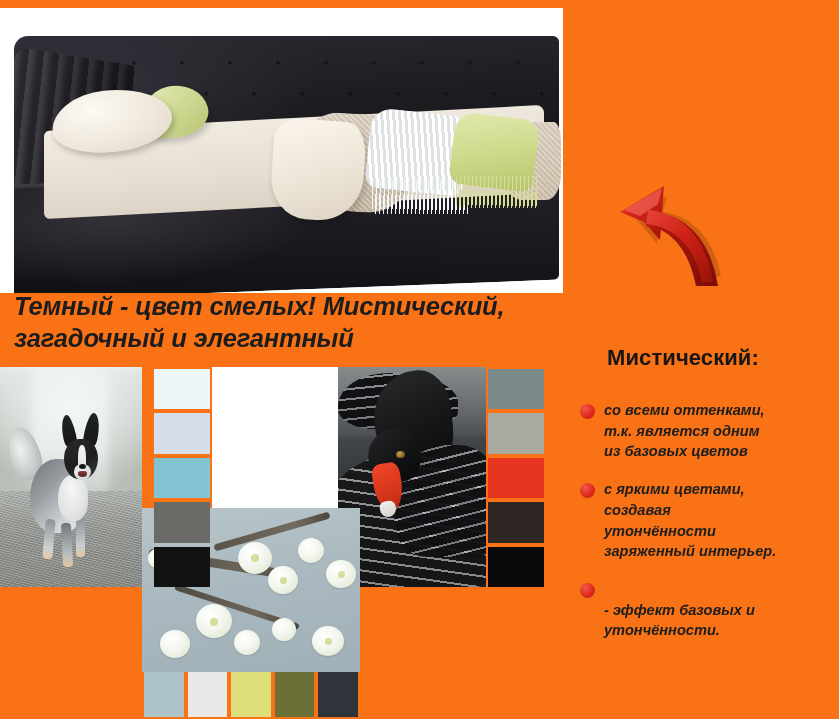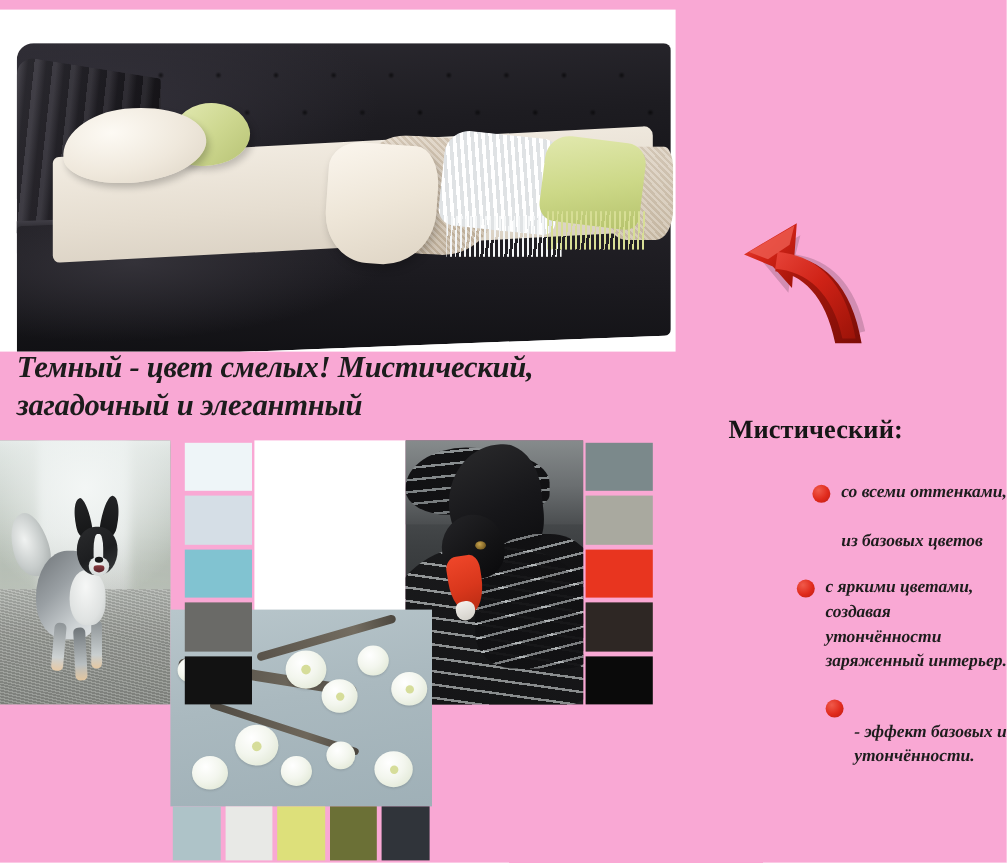--- a/index.html
+++ b/index.html
@@ -5,22 +5,21 @@
   * { box-sizing: border-box; margin: 0; padding: 0; }
   html, body {
     width: 839px; height: 719px;
     background: #ffffff;
     font-family: "Liberation Sans", sans-serif;
     overflow: hidden;
   }
   #stage {
     position: relative;
     width: 839px; height: 719px;
-    background: #f9a8d4;
-    font-family: Liberation Serif, serif;
+    background: #f97316;
   }
 
   
   .bed-photo {
     position: absolute;
     left: 0px; top: 8px;
     width: 563px; height: 285px;
     background: #ffffff;
     overflow: hidden;
   }
@@ -420,21 +419,20 @@
   }
   .bullets {
     position: absolute;
     left: 580px; top: 400px;
     width: 259px;
   }
   .bullet {
     display: flex;
     align-items: flex-start;
     margin-bottom: 17px;
-    justify-content: flex-end;
   }
   .dot {
     flex: 0 0 auto;
     width: 15px; height: 15px;
     border-radius: 50%;
     background: radial-gradient(circle at 34% 30%, #f05a4a 0%, #e02a1c 55%, #b81d12 100%);
     margin: 4px 9px 0 0;
   }
   .btext {
     font-size: 14.6px;
@@ -576,21 +574,21 @@
     <div class="sw" style="background: rgb(48, 52, 58);"></div>
   </div>
 
   <div class="combines-title">Мистический:</div>
 
   <div class="bullets">
     <div class="bullet">
       <span class="dot"></span>
       <span class="btext">
         <span>со всеми оттенками,</span><br>
-        <br>
+        <span>т.к. является одним</span><br>
         <span>из базовых цветов</span>
       </span>
     </div>
     <div class="bullet">
       <span class="dot"></span>
       <span class="btext">
         <span>с яркими цветами,</span><br>
         <span>создавая</span><br>
         <span>утончённости</span><br>
         <span>заряженный интерьер.</span>

